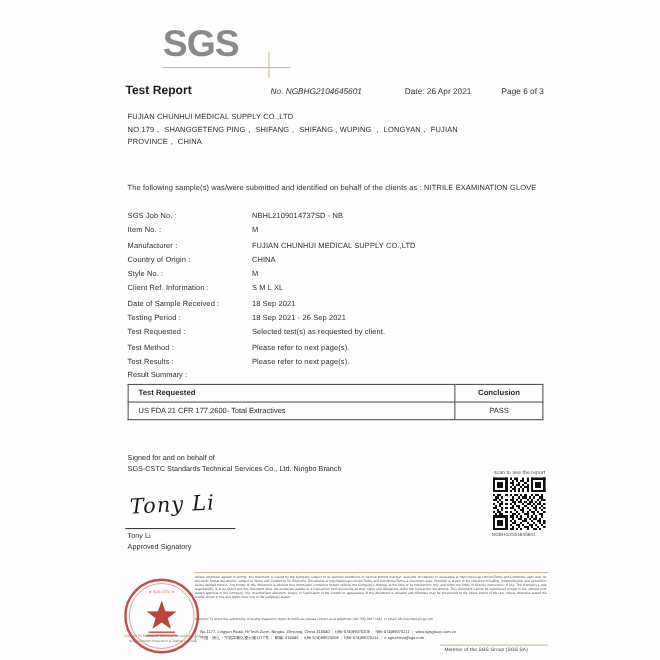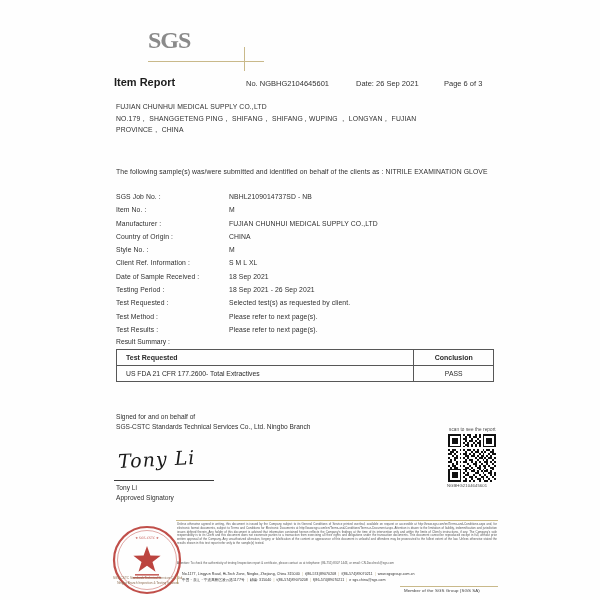--- a/index.html
+++ b/index.html
@@ -24,23 +24,23 @@
   }
 
   
   .logo-wrap {
     position: absolute;
     left: 148px;
     top: 22px;
     width: 120px;
   }
   .logo-text {
-    font-family: Liberation Serif, serif;
+    font-family: Liberation Sans, sans-serif;
     font-weight: bold;
-    font-size: 24px;
+    font-size: 34px;
     letter-spacing: -1px;
     color: #8a8a8a;
     line-height: 36px;
     margin: 0;
     -webkit-font-smoothing: antialiased;
   }
   .logo-rule {
     position: absolute;
     left: 0px;
     top: 39px;
@@ -65,21 +65,21 @@
     width: 400px;
     display: flex;
     align-items: baseline;
   }
   .doc-title {
     font-size: 11px;
     font-weight: bold;
     color: #1d1d1d;
     width: 132px;
   }
-  .meta-no   { font-size: 7.5px; color: #333; width: 110px; }
+  .meta-no   { font-size: 7.5px; color: #333; width: 122px; font-style: italic; }
   .meta-date { font-size: 7.5px; color: #333; width: 88px; }
   .meta-page { font-size: 7.5px; color: #333; }
 
   
   .client-block {
     position: absolute;
     left: 116px;
     top: 101px;
     width: 390px;
     font-size: 6.8px;
@@ -298,23 +298,23 @@
 
 <div class="page">
 
   <div class="logo-wrap">
     <div class="logo-text">SGS</div>
     <div class="logo-rule"></div>
     <div class="logo-tick"></div>
   </div>
 
   <div class="title-row">
-    <div class="doc-title">Item Report</div>
+    <div class="doc-title">Test Report</div>
     <div class="meta-no">No. NGBHG2104645601</div>
-    <div class="meta-date">Date: 26 Sep 2021</div>
+    <div class="meta-date">Date: 26 Apr 2021</div>
     <div class="meta-page">Page 6 of 3</div>
   </div>
 
   <div class="client-block">
     <div>FUJIAN CHUNHUI MEDICAL SUPPLY CO.,LTD</div>
     <div>NO.179， SHANGGETENG PING， SHIFANG， SHIFANG , WUPING ， LONGYAN， FUJIAN</div>
     <div>PROVINCE， CHINA</div>
   </div>
 
   <div class="sample-stmt">The following sample(s) was/were submitted and identified on behalf of the clients as : NITRILE EXAMINATION GLOVE</div>

